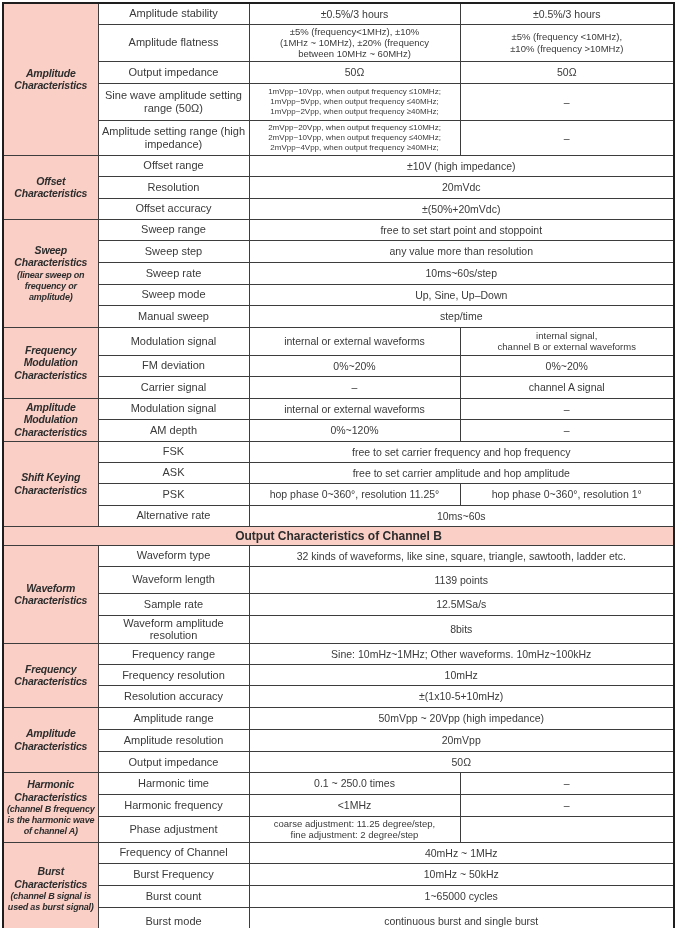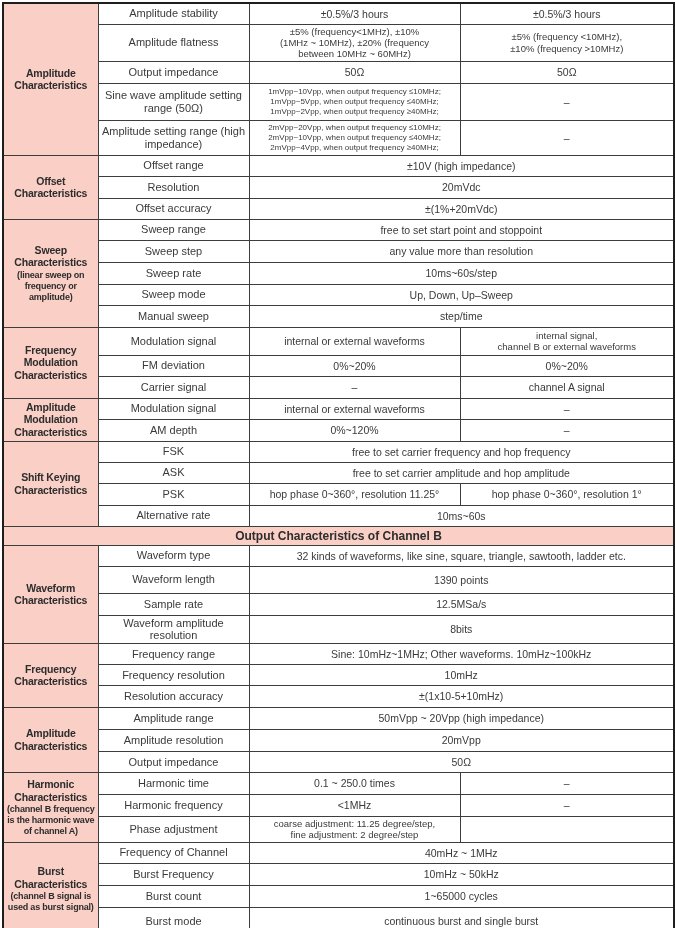--- a/index.html
+++ b/index.html
@@ -30,20 +30,21 @@
     overflow: hidden;
   }
   td.cat {
     background: var(--pink);
     font-weight: bold;
     font-size: 10.5px;
     letter-spacing: -0.2px;
     line-height: 1.2;
     color: #2d2d2d;
     padding: 1px 2px;
+    font-style: italic;
   }
   .cat-label { display: block; }
   .cat-note {
     display: block;
     font-size: 9px;
     font-weight: bold;
     margin-top: 1px;
     letter-spacing: -0.2px;
   }
   td.param {
@@ -127,42 +128,42 @@
     </td>
     <td class="param">Offset range</td>
     <td class="val" colspan="2">±10V (high impedance)</td>
   </tr>
   <tr style="height:22px">
     <td class="param">Resolution</td>
     <td class="val" colspan="2">20mVdc</td>
   </tr>
   <tr style="height:21px">
     <td class="param">Offset accuracy</td>
-    <td class="val" colspan="2">±(1%+20mVdc)</td>
+    <td class="val" colspan="2">±(50%+20mVdc)</td>
   </tr>
 
   <tr style="height:21px">
     <td class="cat" rowspan="5">
       <span class="cat-label">Sweep Characteristics</span>
       <span class="cat-note">(linear sweep on frequency or amplitude)</span>
     </td>
     <td class="param">Sweep range</td>
     <td class="val" colspan="2">free to set start point and stoppoint</td>
   </tr>
   <tr style="height:22px">
     <td class="param">Sweep step</td>
     <td class="val" colspan="2">any value more than resolution</td>
   </tr>
   <tr style="height:22px">
     <td class="param">Sweep rate</td>
     <td class="val" colspan="2">10ms~60s/step</td>
   </tr>
   <tr style="height:21px">
     <td class="param">Sweep mode</td>
-    <td class="val" colspan="2">Up, Down, Up–Sweep</td>
+    <td class="val" colspan="2">Up, Sine, Up–Down</td>
   </tr>
   <tr style="height:22px">
     <td class="param">Manual sweep</td>
     <td class="val" colspan="2">step/time</td>
   </tr>
 
   <tr style="height:28px">
     <td class="cat" rowspan="3">
       <span class="cat-label">Frequency Modulation Characteristics</span>
     </td>
@@ -225,21 +226,21 @@
 
   <tr style="height:21px">
     <td class="cat" rowspan="4">
       <span class="cat-label">Waveform Characteristics</span>
     </td>
     <td class="param">Waveform type</td>
     <td class="val" colspan="2">32 kinds of waveforms, like sine, square, triangle,  sawtooth, ladder etc.</td>
   </tr>
   <tr style="height:27px">
     <td class="param">Waveform length</td>
-    <td class="val" colspan="2">1390 points</td>
+    <td class="val" colspan="2">1139 points</td>
   </tr>
   <tr style="height:22px">
     <td class="param">Sample rate</td>
     <td class="val" colspan="2">12.5MSa/s</td>
   </tr>
   <tr style="height:26px">
     <td class="param">Waveform amplitude resolution</td>
     <td class="val" colspan="2">8bits</td>
   </tr>
 

